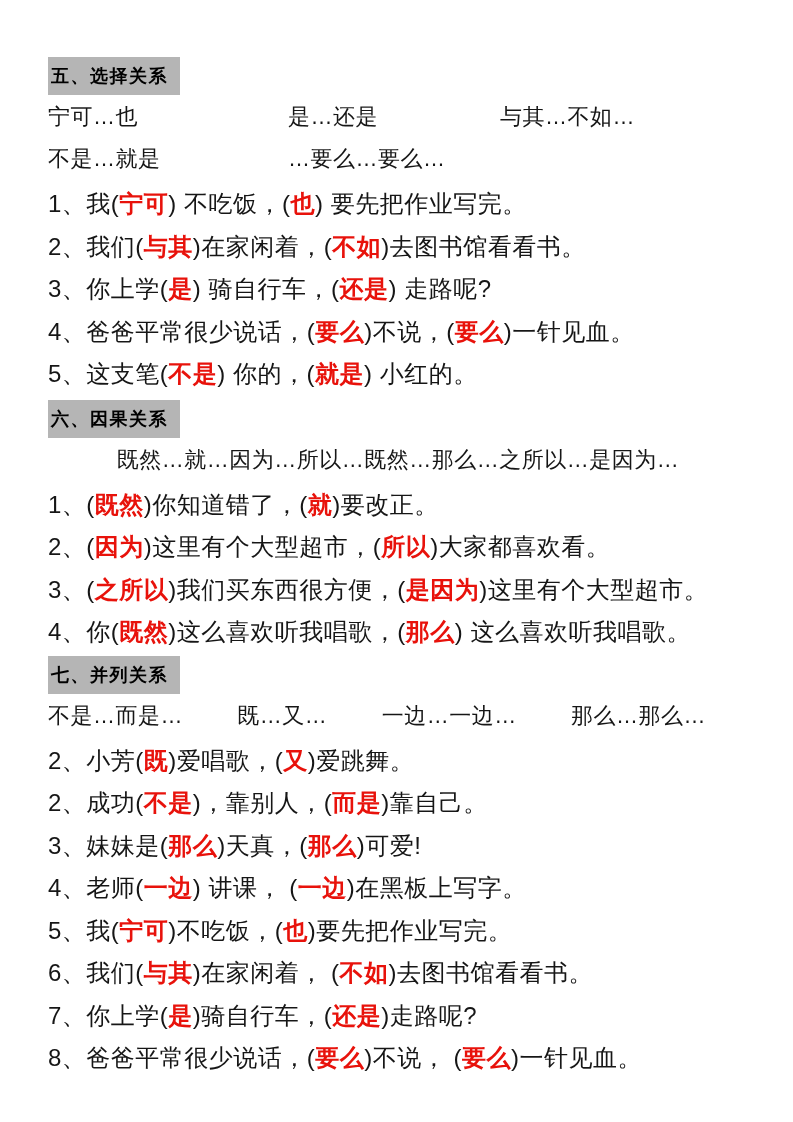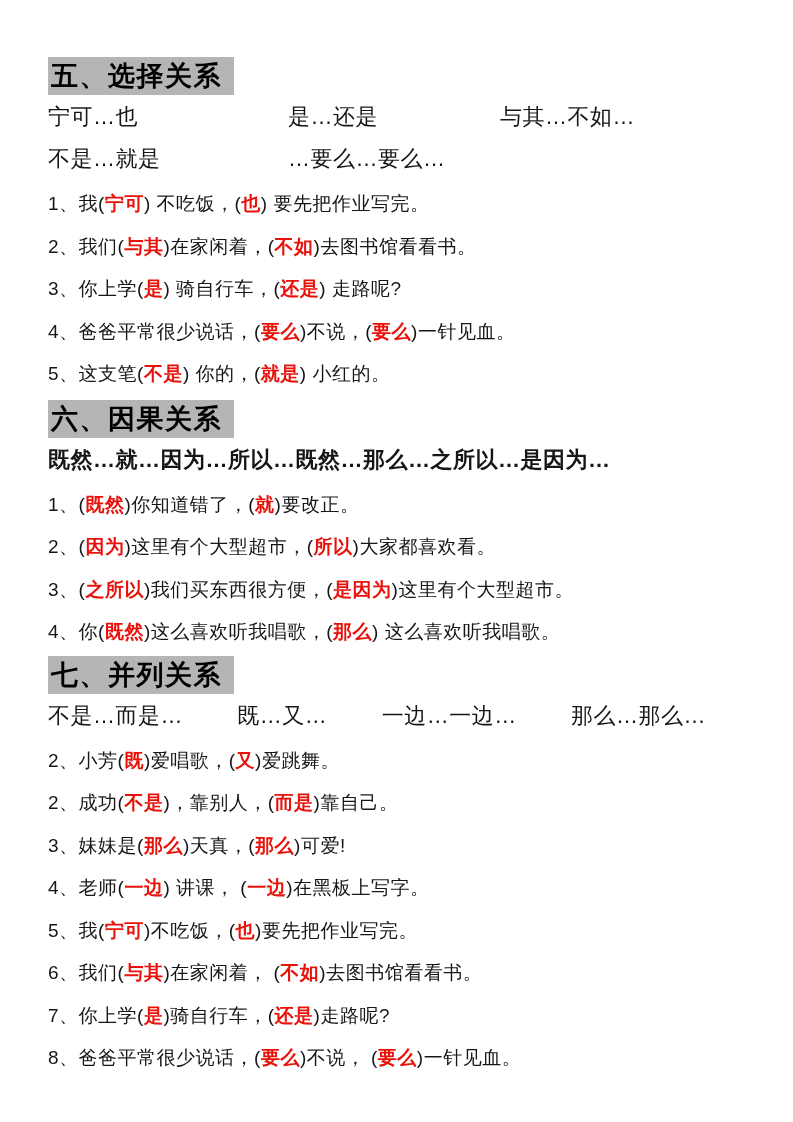--- a/index.html
+++ b/index.html
@@ -17,41 +17,41 @@
   }
   .section { margin: 0; }
   .section.sec-1 { margin-top: -5px; }
   .section.sec-2 { margin-top: -7px; }
   .heading-wrap { margin-bottom: 10px; }
   .heading {
     display: inline-block;
     background: var(--hl, #b5b5b5);
     color: #000000;
     font-weight: bold;
-    font-size: 27px;
+    font-size: 18px;
     line-height: 38px;
     padding: 0 12px 0 3px;
     letter-spacing: 1.5px;
     white-space: nowrap;
   }
   .pairs-row {
     position: relative;
     font-size: 22px;
     line-height: 24px;
     height: 24px;
     margin-bottom: 18px;
     white-space: nowrap;
     letter-spacing: 0.5px;
   }
   .pairs-row.last { margin-bottom: 21px; }
   .pairs-row.fixed .pair { position: absolute; top: 0; }
-  .pairs-row.spread-full { display: flex; justify-content: flex-start; width: 100%; font-weight: bold; }
+  .pairs-row.spread-full { display: flex; justify-content: center; width: 100%; }
   .pairs-row.spread-mid  { display: flex; justify-content: space-between; width: 658px; }
   .line {
-    font-size: 19px;
+    font-size: 24px;
     line-height: 23px;
     margin-bottom: 19.5px;
     white-space: nowrap;
     letter-spacing: 0.5px;
   }
   .red {
     color: var(--accent, #e8120b);
     font-weight: bold;
   }
 </style>

